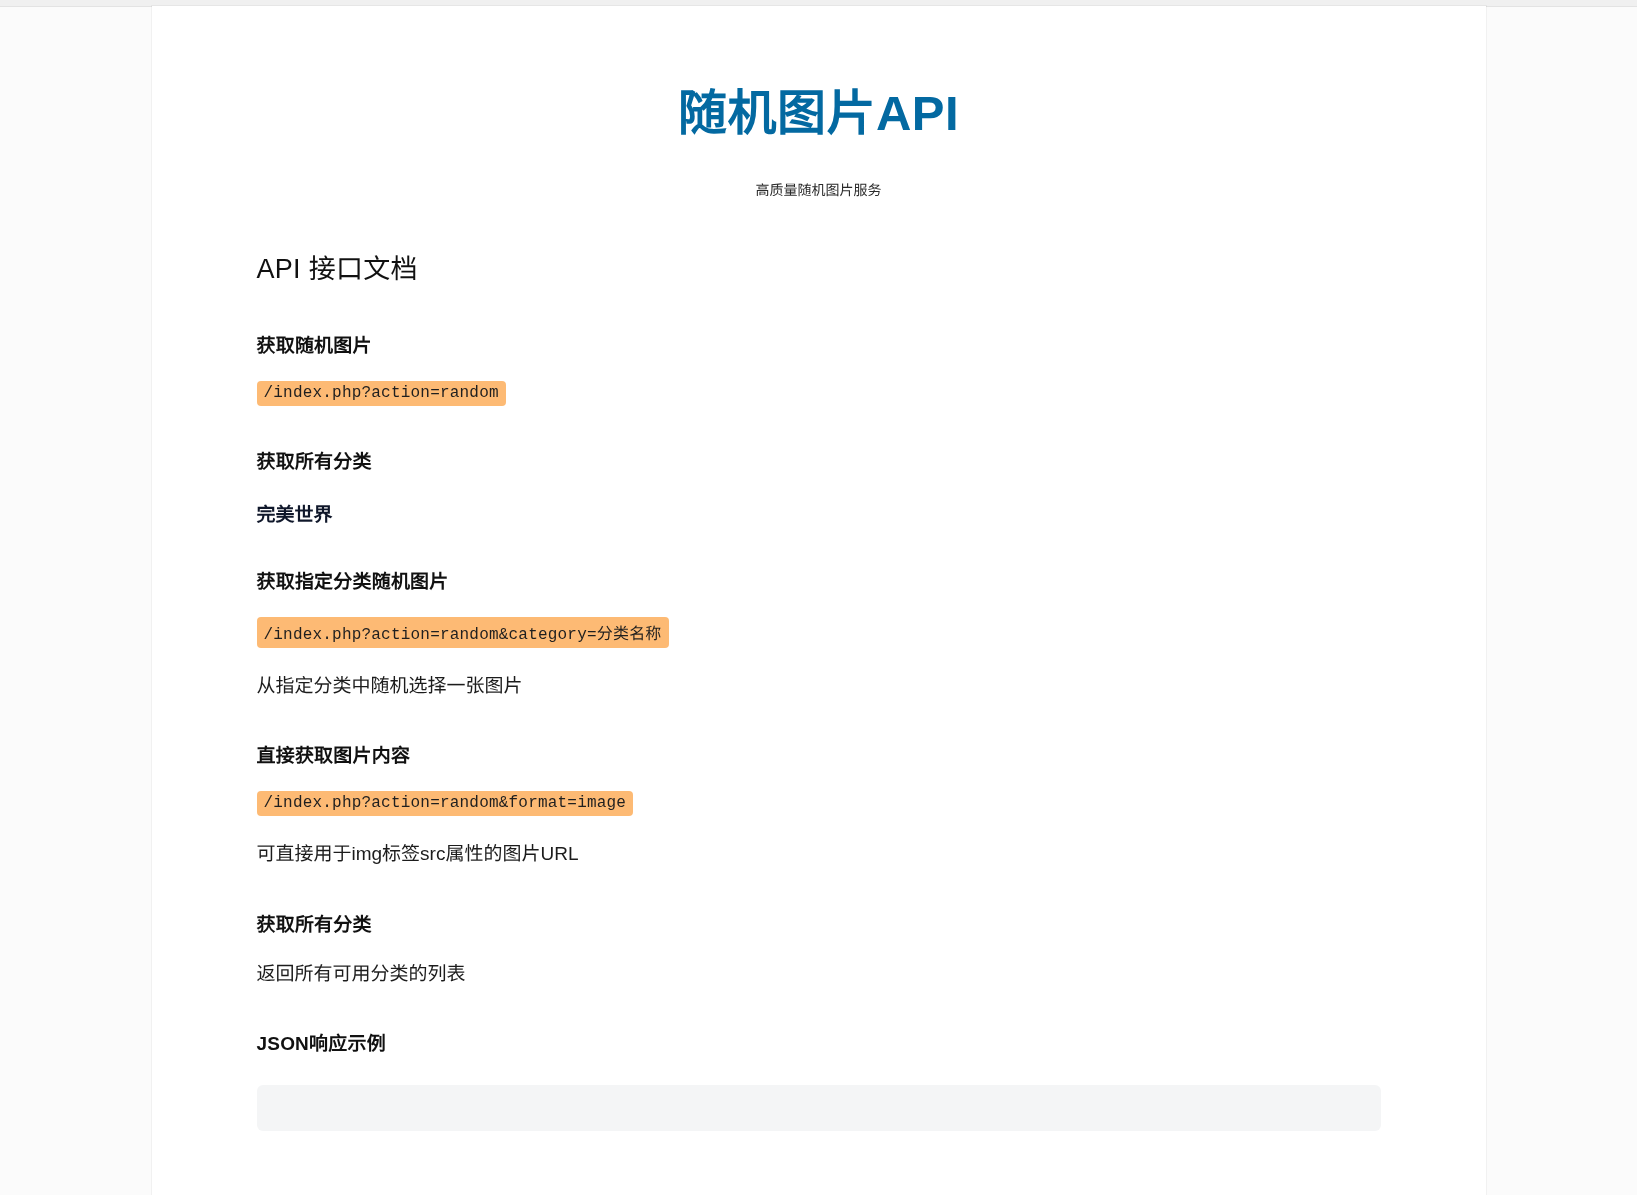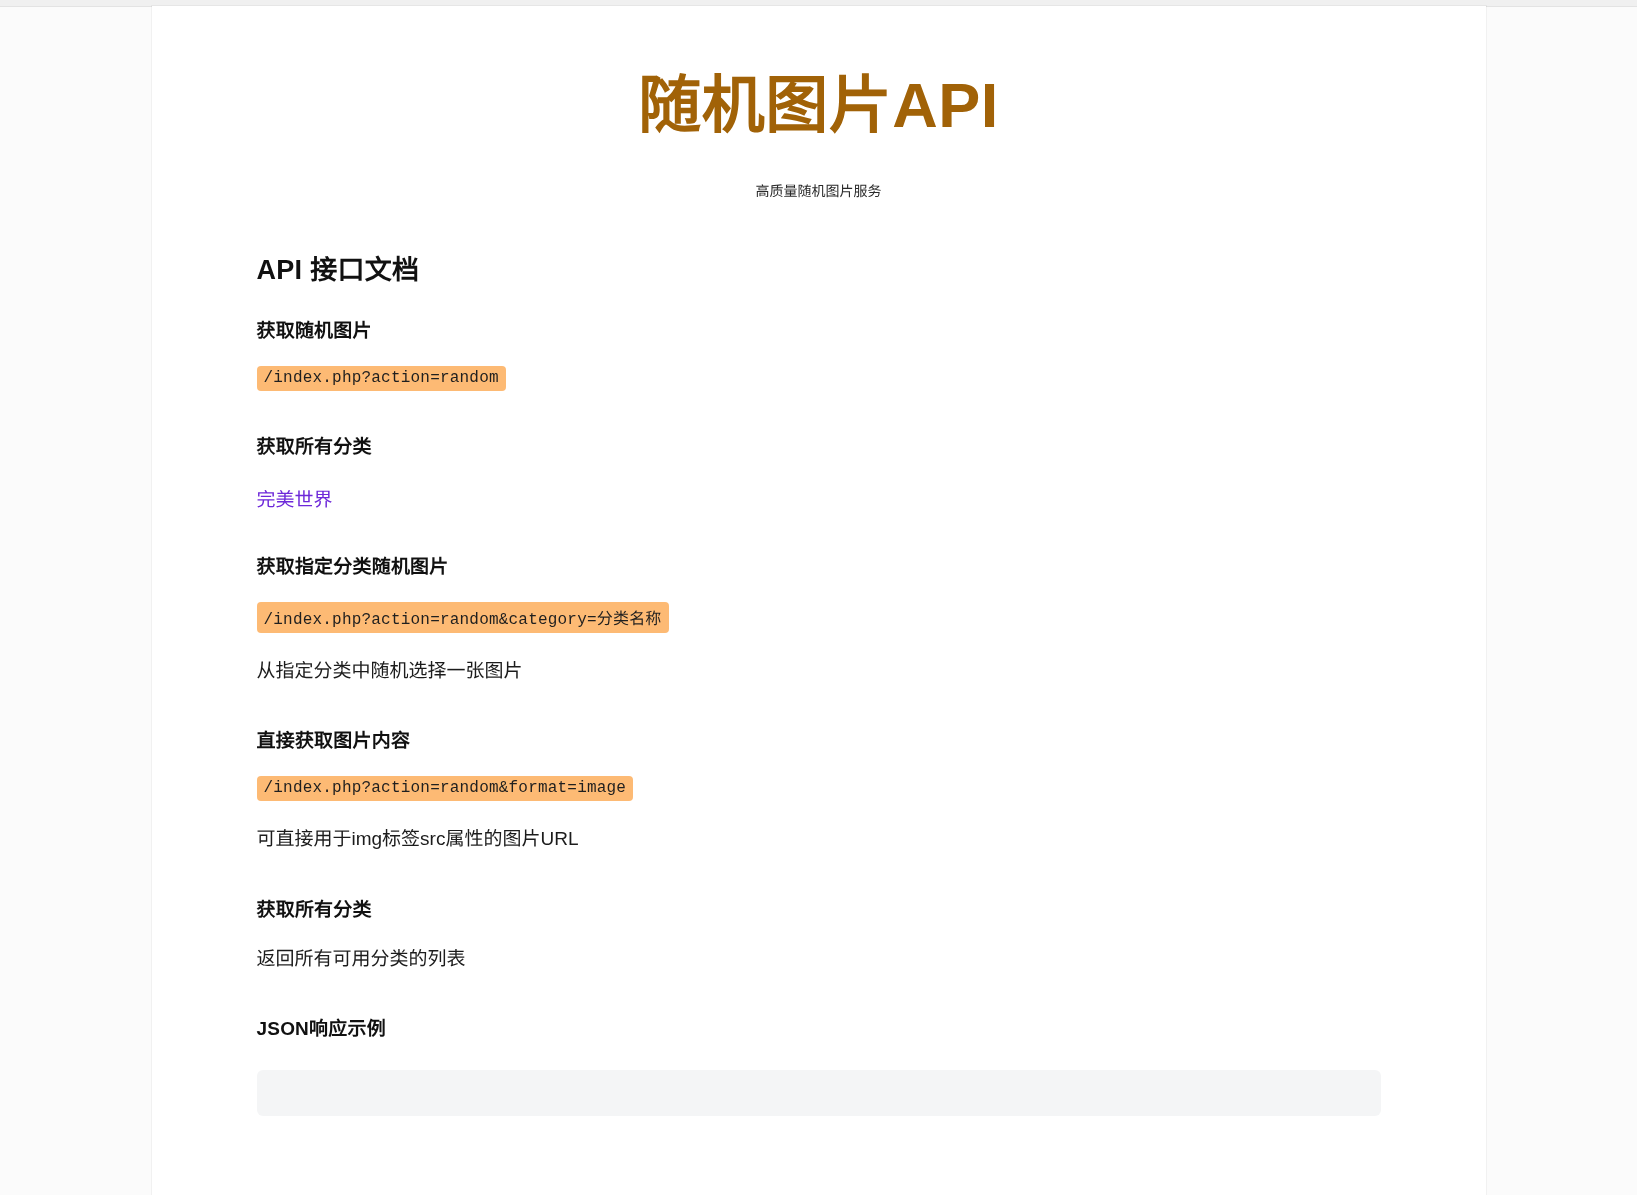--- a/index.html
+++ b/index.html
@@ -39,53 +39,53 @@
     min-height: 1189px;
     box-shadow: 0 0 0 1px rgba(0,0,0,0.04);
     padding: 0 0 40px 0;
     box-sizing: border-box;
   }
   .header {
     text-align: center;
     padding-top: 62px;
   }
   .header h1 {
-    font-size: 63px;
+    font-size: 49px;
     line-height: 1.2;
     font-weight: 700;
-    margin: 0;
+    margin: 16px;
     letter-spacing: 0.5px;
-    color: #a16207;
+    color: #0369a1;
   }
   .header .subtitle {
     margin-top: 36px;
     font-size: 14px;
     color: #2a2a2a;
     font-weight: 400;
   }
   .content {
     padding: 0 105px;
     margin-top: 48px;
   }
   h2.section-title {
     font-size: 27px;
-    font-weight: 700;
+    font-weight: 400;
     margin: 0 0 0 0;
     color: #111111;
     letter-spacing: 0.3px;
   }
   h3.endpoint-title {
     font-size: 19px;
     font-weight: 700;
     color: #111111;
     margin: 40px 0 0 0;
     letter-spacing: 0.2px;
   }
   h3.endpoint-title.first {
-    margin-top: 28px;
+    margin-top: 44px;
   }
   code.path {
     display: inline-block;
     margin-top: 24px;
     font-family: "Liberation Mono", "DejaVu Sans Mono", monospace;
     font-size: 16px;
     background: #fdba74;
     color: #1f1f1f;
     padding: 3px 7px 4px 7px;
     border-radius: 4px;
@@ -93,22 +93,22 @@
   }
   p.desc {
     font-size: 19px;
     margin: 24px 0 0 0;
     color: #1c1c1c;
     line-height: 1.5;
   }
   p.plain {
     font-size: 19px;
     margin: 26px 0 0 0;
-    color: #6d28d9;
-    font-weight: 400;
+    color: #0f172a;
+    font-weight: 700;
   }
   .json-block {
     margin-top: 30px;
     background: #f4f5f6;
     border-radius: 6px;
     min-height: 46px;
     padding: 14px 18px;
     font-family: "Liberation Mono", "DejaVu Sans Mono", monospace;
     font-size: 15px;
     color: #24292e;

